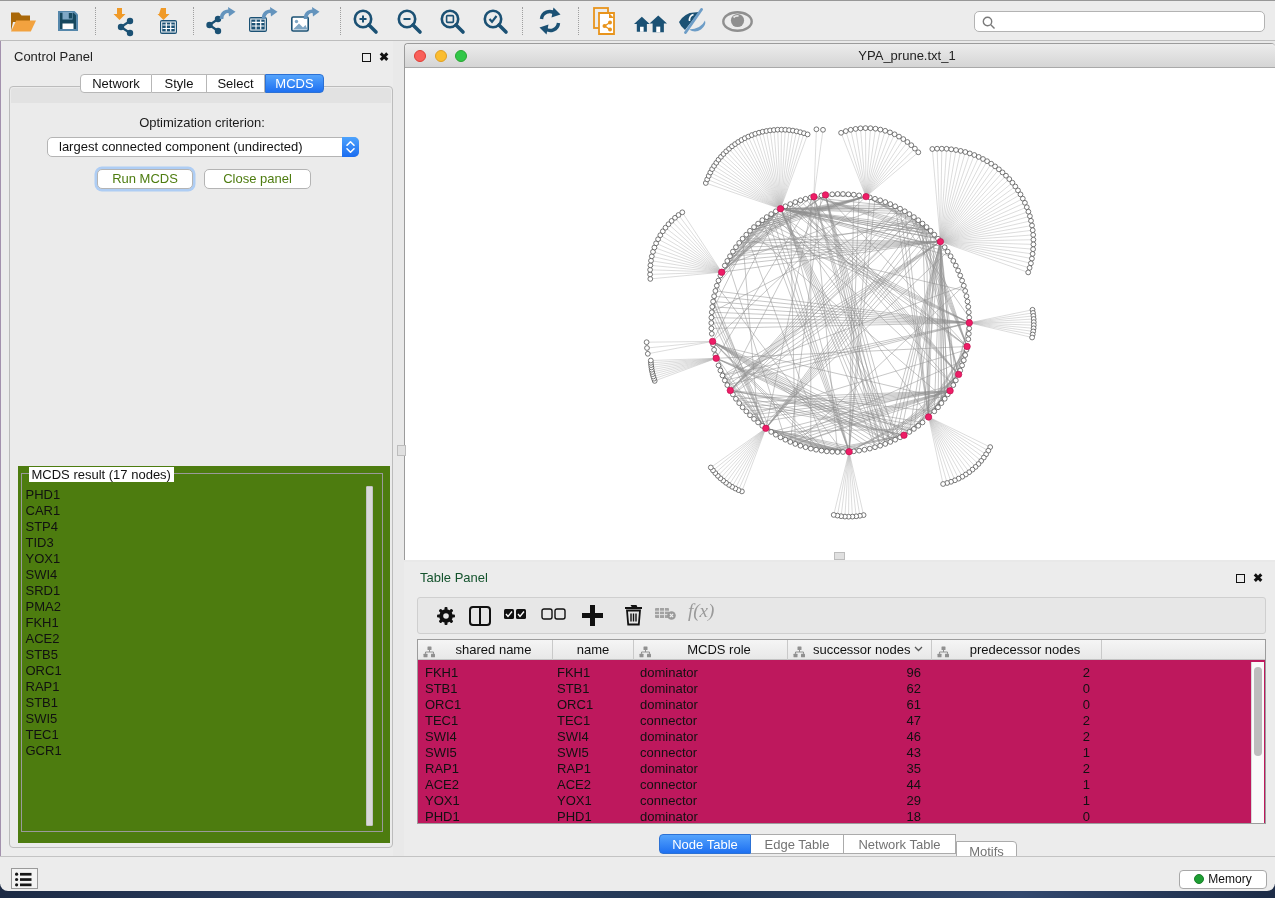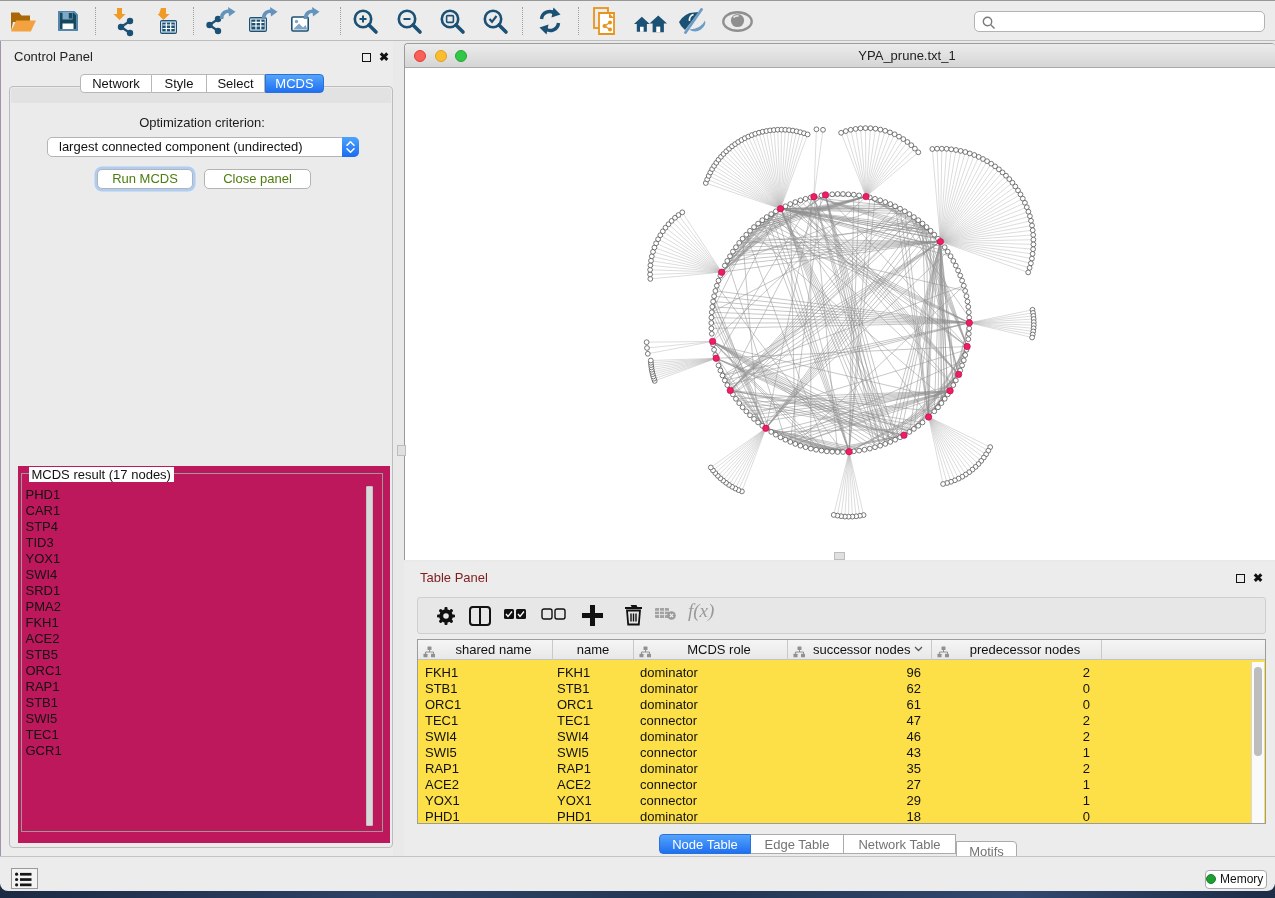--- a/index.html
+++ b/index.html
@@ -40,21 +40,21 @@
   background:#fff; border:1px solid #b4b4b4; border-radius:5px; line-height:18px;
   padding-left:11px; color:#111; }
 #dd-btn { position:absolute; right:-1px; top:-1px; width:17px; height:20px;
   border-radius:0 5px 5px 0; background:linear-gradient(180deg,#4da3fd,#1a6cf0);
   color:#fff; }
 #dd-btn svg { position:absolute; left:3px; top:2px; }
 .btn { position:absolute; height:20px; background:#fff; border:1px solid #b4b4b4;
   border-radius:5px; text-align:center; line-height:18px; color:#4d7c0f; }
 #btn-run { left:87px; top:82px; width:96px; box-shadow:0 0 0 2.5px #aecdf4; }
 #btn-close { left:194px; top:82px; width:107px; }
-#mcds-white { position:absolute; left:8px; top:379px; width:372px; height:377px; background:#be185d; }
+#mcds-white { position:absolute; left:8px; top:379px; width:372px; height:377px; background:#4d7c0f; }
 #mcds-group { position:absolute; left:2.5px; top:7px; width:362px; height:359px;
   border:1px solid #9a9a9a; }
 #mcds-label { position:absolute; left:7px; top:-7px; background:#fff; padding:0 3px;
   font-size:13px; color:#111; }
 #mcds-list { position:absolute; left:4px; top:13px; line-height:16px; font-size:13px; color:#111; }
 #mcds-scroll { position:absolute; right:9px; top:12px; width:7px; height:340px;
   background:#d9d9d9; border:1px solid #c2c2c2; border-radius:1px; }
 
 
 #netwin { position:absolute; left:404px; top:43px; width:871px; height:517px;
@@ -66,26 +66,26 @@
 .tl { position:absolute; top:6px; width:12px; height:12px; border-radius:50%; }
 #net-canvas { position:absolute; left:0; top:25px; width:870px; height:491px; background:#fff; }
 .splitter-v { position:absolute; left:397px; top:445px; width:9px; height:11px;
   background:#e0e0e0; border:1px solid #bdbdbd; }
 .splitter-h { position:absolute; left:834px; top:552px; width:11px; height:8px;
   background:#e0e0e0; border:1px solid #bdbdbd; }
 
 
 #tpanel { position:absolute; left:404px; top:562px; width:871px; height:294px;
   background:#ececec; }
-#tp-title { position:absolute; left:16px; top:8px; color:#7f1d1d; }
+#tp-title { position:absolute; left:16px; top:8px; color:#14532d; }
 #tp-toolbar { position:absolute; left:13px; top:35px; width:849px; height:37px;
   background:#e7e7e7; border:1px solid #cfcfcf; border-radius:3px; }
 #tp-toolbar svg { position:absolute; top:7px; }
 #tbl { position:absolute; left:13px; top:77px; width:849px; height:185px;
-  background:#fde047; border:1px solid #9c9c9c; }
+  background:#be185d; border:1px solid #9c9c9c; }
 #tbl-head { position:absolute; left:0; top:0; width:100%; height:20px;
   background:linear-gradient(180deg,#f5f5f5,#e8e8e8); border-bottom:1px solid #c3c3c3;
   font-size:13px; color:#111; }
 .hcol { position:absolute; top:0; height:20px; border-right:1px solid #c9c9c9;
   text-align:center; line-height:19px; }
 .hcol.ic { padding-left:17px; }
 .hicon { position:absolute; left:5px; top:4px; }
 #tbl-rows { position:absolute; left:0; top:25px; width:100%; font-size:13px; color:#111; }
 .trow { position:absolute; height:16px; line-height:16px; width:100%; }
 .c1 { position:absolute; left:7px; }
@@ -103,23 +103,23 @@
 .btab.sel { background:linear-gradient(180deg,#54a3fc,#1e70f1); color:#fff; border-color:#2c71d4; }
 
 
 #desktop { position:absolute; left:0; top:884px; width:1275px; height:14px; z-index:0;
   background:linear-gradient(90deg,#1c2a44,#2e4266 30%,#233753 55%,#32486e 80%,#1d2c47); }
 #statusbar { position:absolute; left:0; top:856px; width:1275px; height:35px; z-index:1;
   background:#ececec; border-top:1px solid #c3c3c3;
   border-radius:0 0 8px 8px; }
 #sb-btn { position:absolute; left:11px; top:11px; width:27px; height:21px;
   background:#f3f3f3; border:1px solid #9a9a9a; }
-#mem-btn { position:absolute; right:8px; top:13px; width:62px; height:19px;
+#mem-btn { position:absolute; right:8px; top:13px; width:88px; height:19px;
   background:#fff; border:1px solid #a8a8a8; border-radius:4px; font-size:12px;
-  line-height:17px; color:#111; }
+  line-height:17px; text-align:center; color:#111; }
 #mem-dot { display:inline-block; width:10px; height:10px; border-radius:50%;
   background:#1e9e33; border:1px solid #187f29; vertical-align:-1px; margin-right:4px; }
 </style>
 </head>
 <body>
 <div id="toolbar">
     <div class="sep" style="left:95px;"></div>
     <div class="sep" style="left:193px;"></div>
     <div class="sep" style="left:340px;"></div>
     <div class="sep" style="left:522px;"></div>
@@ -1215,21 +1215,21 @@
           <span class="c1">RAP1</span>
           <span class="c2">RAP1</span>
           <span class="c3">dominator</span>
           <span class="c4">35</span>
           <span class="c5">2</span>
         </div>
         <div class="trow" style="top:112px;">
           <span class="c1">ACE2</span>
           <span class="c2">ACE2</span>
           <span class="c3">connector</span>
-          <span class="c4">27</span>
+          <span class="c4">44</span>
           <span class="c5">1</span>
         </div>
         <div class="trow" style="top:128px;">
           <span class="c1">YOX1</span>
           <span class="c2">YOX1</span>
           <span class="c3">connector</span>
           <span class="c4">29</span>
           <span class="c5">1</span>
         </div>
         <div class="trow" style="top:144px;">

